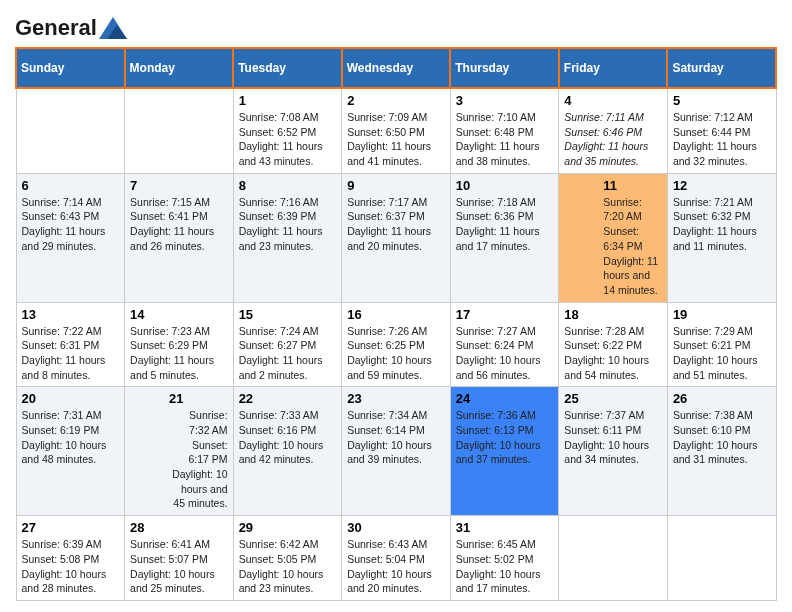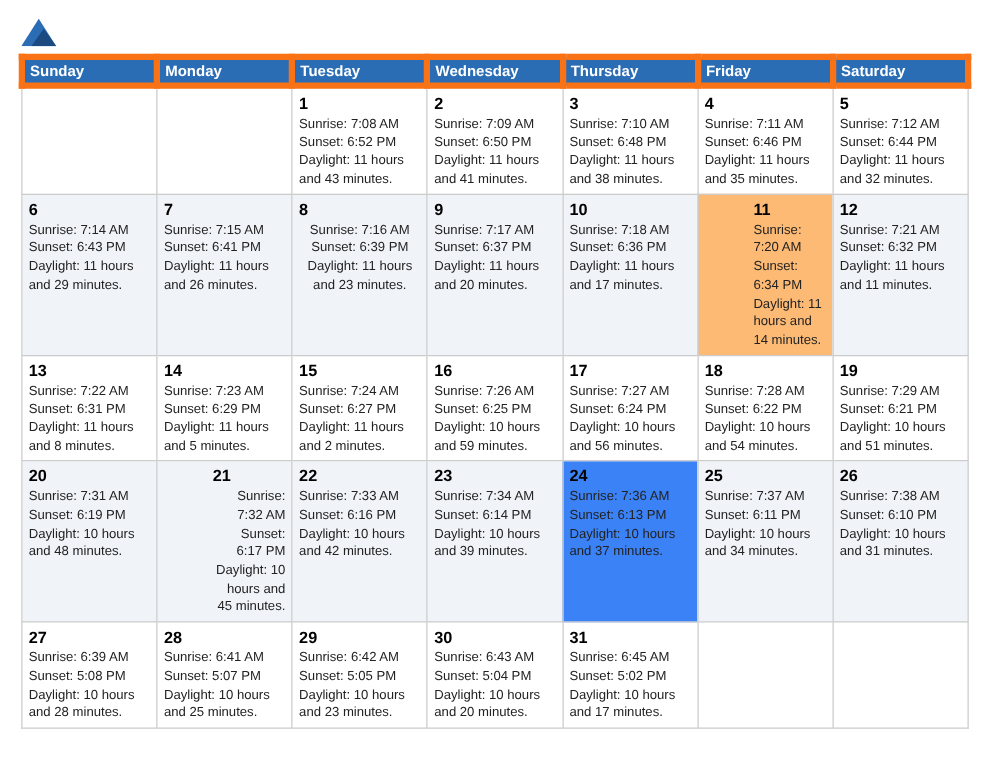--- a/index.html
+++ b/index.html
@@ -34,25 +34,25 @@
       color: #444;
     }
     .calendar {
       width: 100%;
       border-collapse: collapse;
       font-size: 11px;
     }
     .calendar th {
       background-color: #2a6db5;
       color: #fff;
-      padding: 2px 4px;
+      padding: 12px 4px;
       text-align: left;
       font-size: 12px;
       font-weight: bold;
-      border: 5px solid #f97316;
+      border: 2px solid #f97316;
     }
     .calendar td {
       border: 1px solid #ccc;
       vertical-align: top;
       padding: 4px 5px;
       width: calc(100% / 7);
       min-height: 80px;
       background: #fff;
     }
     .calendar tr:nth-child(even) td {
@@ -72,20 +72,21 @@
     .empty-cell {
       background: #fff !important;
     }
   </style>
 </head>
 <body>
 
 <div class="header">
   <div class="logo">
     <div style="display:flex;align-items:center;">
+      <span style="font-size:22px;font-weight:bold;color:#1a1a1a;">General</span>
       <svg width="28" height="22" viewBox="0 0 28 22" style="margin-left:2px;">
         <polygon points="0,22 14,0 28,22" fill="#2a6db5"></polygon>
         <polygon points="8,22 18,8 28,22" fill="#1a4a80"></polygon>
       </svg>
     </div>
     <span style="font-size:22px;font-weight:bold;color:#2a6db5;margin-top:-4px;"></span>
   </div>
   <div class="title-block">
     <div class="month-title"></div>
     <div class="location"></div>
@@ -121,21 +122,21 @@
 Daylight: 11 hours and 41 minutes.</div>
         </td>
         <td>
           <span class="day-num">3</span>
           <div class="day-info" style="white-space: pre-line;">Sunrise: 7:10 AM
 Sunset: 6:48 PM
 Daylight: 11 hours and 38 minutes.</div>
         </td>
         <td>
           <span class="day-num">4</span>
-          <div class="day-info" style="white-space: pre-line;">Sunrise: 7:11 AM
+          <div class="day-info" style="white-space: pre-line; font-style: italic;">Sunrise: 7:11 AM
 Sunset: 6:46 PM
 Daylight: 11 hours and 35 minutes.</div>
         </td>
         <td>
           <span class="day-num">5</span>
           <div class="day-info" style="white-space: pre-line;">Sunrise: 7:12 AM
 Sunset: 6:44 PM
 Daylight: 11 hours and 32 minutes.</div>
         </td>
       </tr>
@@ -147,21 +148,21 @@
 Daylight: 11 hours and 29 minutes.</div>
         </td>
         <td style="background-color: rgb(240, 244, 248);">
           <span class="day-num">7</span>
           <div class="day-info" style="white-space: pre-line;">Sunrise: 7:15 AM
 Sunset: 6:41 PM
 Daylight: 11 hours and 26 minutes.</div>
         </td>
         <td style="background-color: rgb(240, 244, 248);">
           <span class="day-num">8</span>
-          <div class="day-info" style="white-space: pre-line; text-align: center;">Sunrise: 7:16 AM
+          <div class="day-info" style="white-space: pre-line;">Sunrise: 7:16 AM
 Sunset: 6:39 PM
 Daylight: 11 hours and 23 minutes.</div>
         </td>
         <td style="background-color: rgb(240, 244, 248);">
           <span class="day-num">9</span>
           <div class="day-info" style="white-space: pre-line;">Sunrise: 7:17 AM
 Sunset: 6:37 PM
 Daylight: 11 hours and 20 minutes.</div>
         </td>
         <td style="background-color: rgb(240, 244, 248);">

